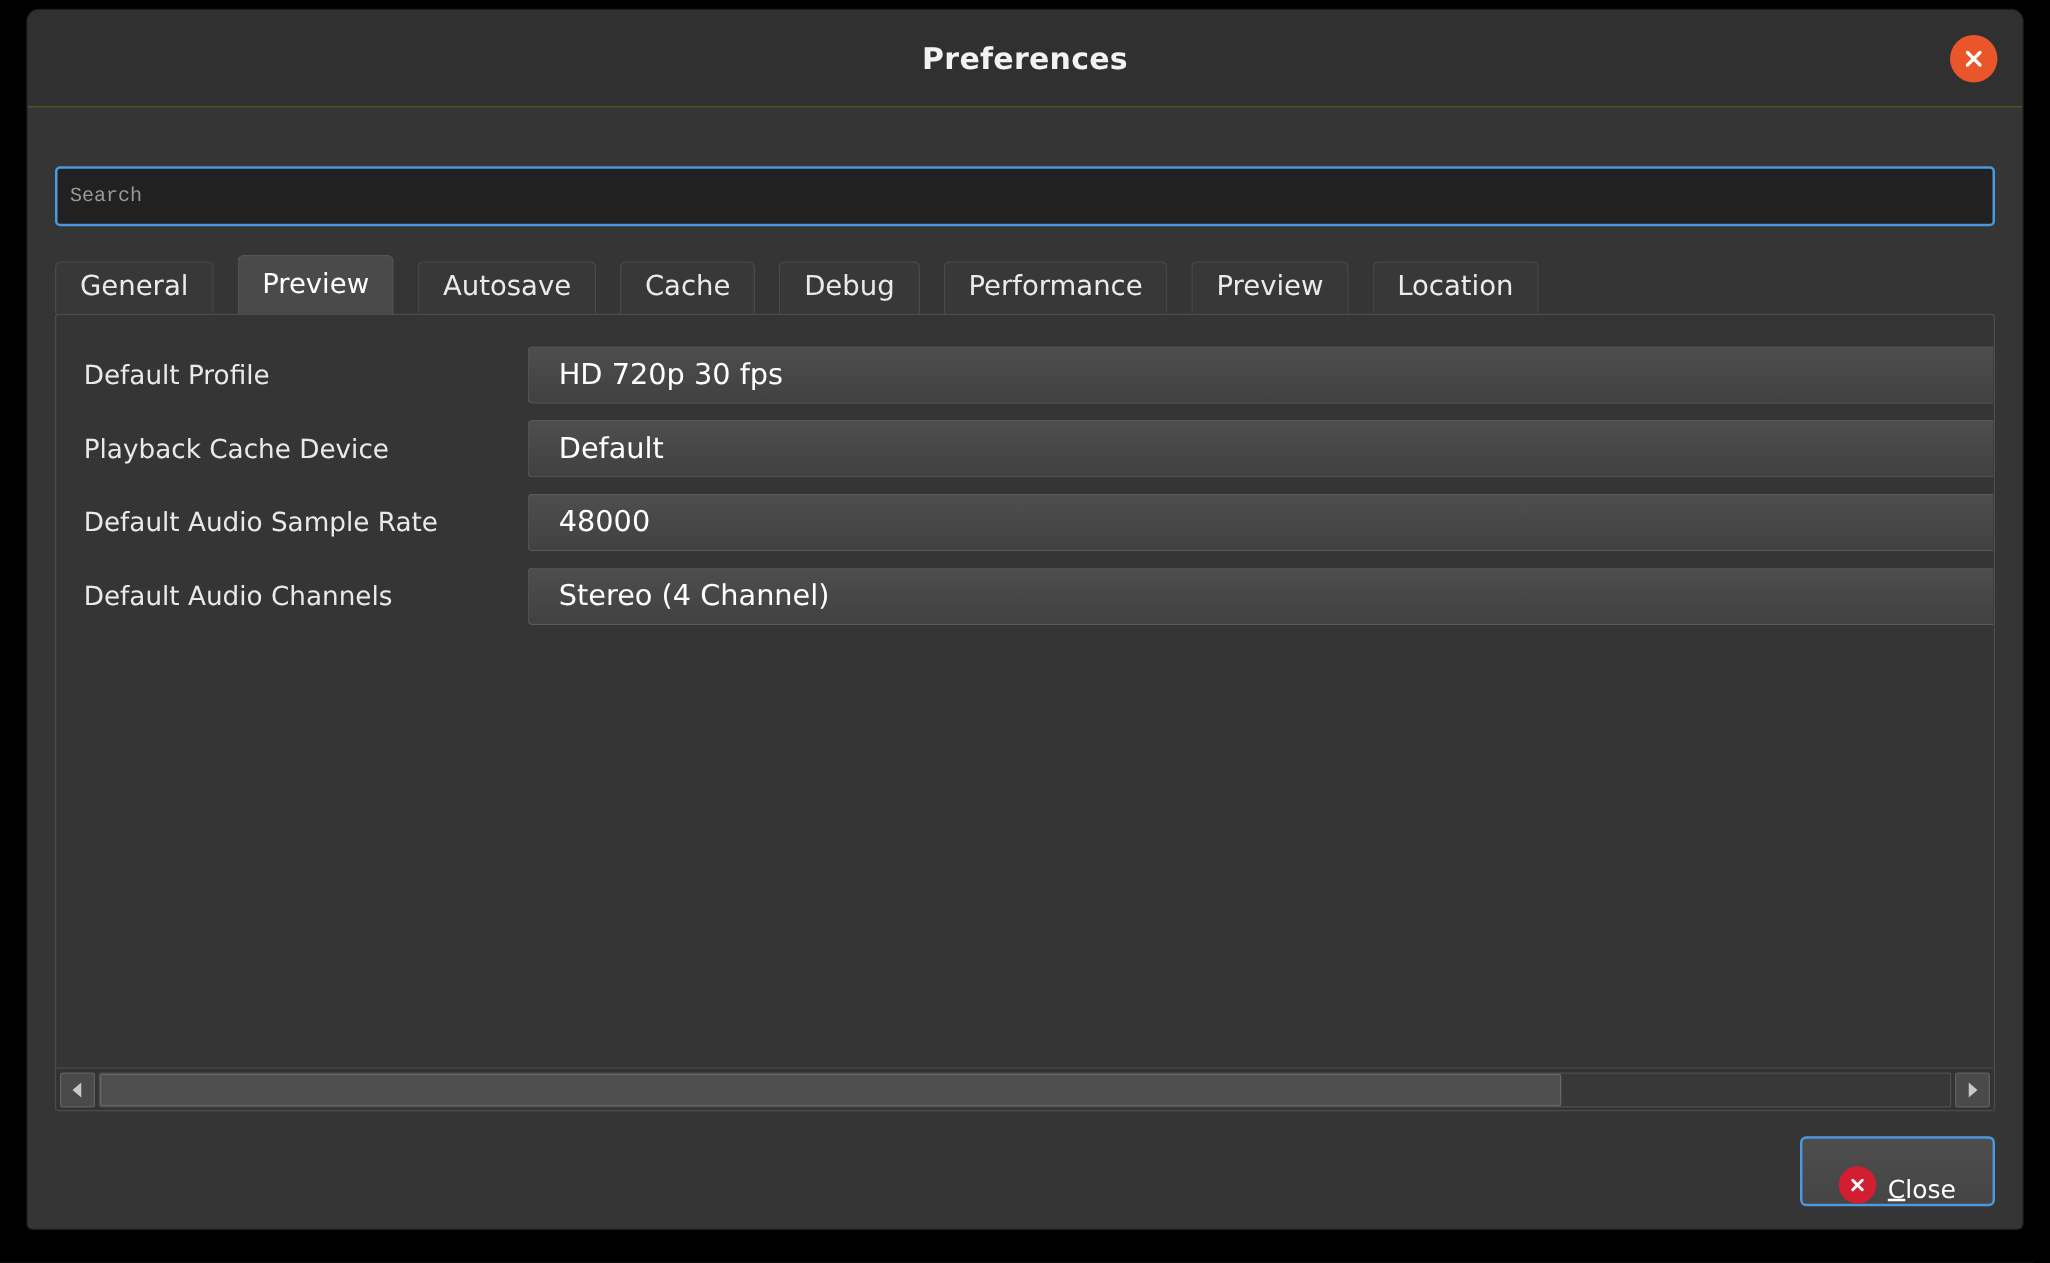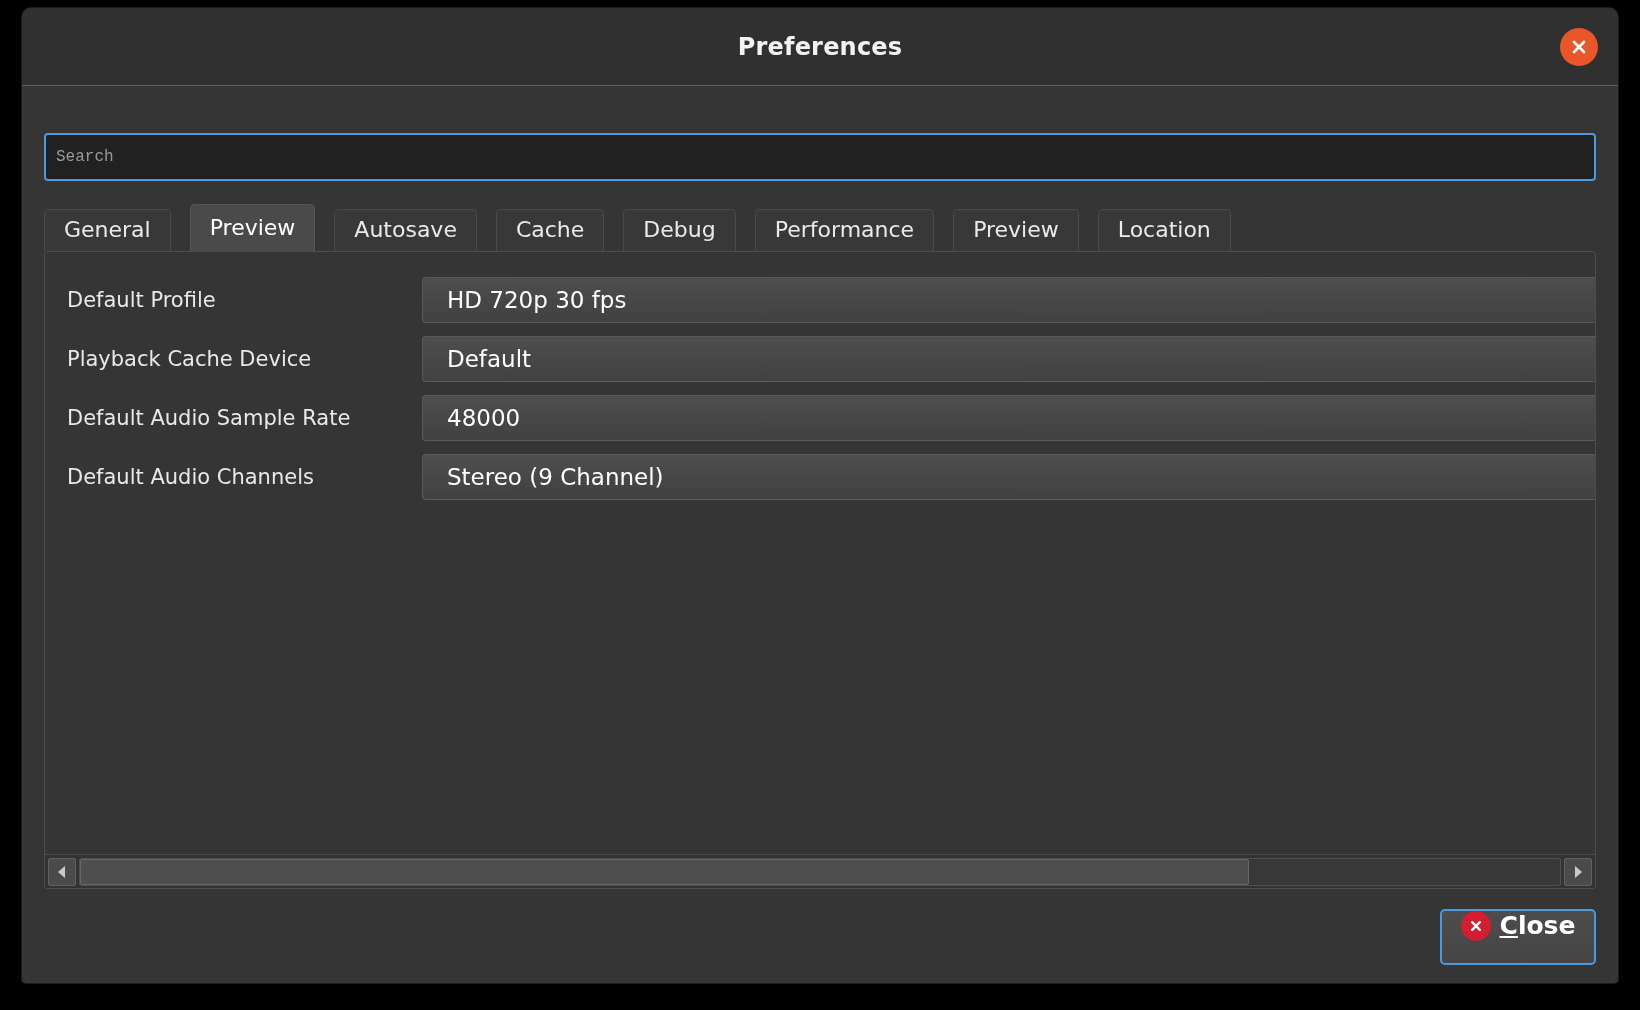--- a/index.html
+++ b/index.html
@@ -220,34 +220,33 @@
   
   .footer {
     flex: 0 0 auto;
     padding-top: 20px;
     display: flex;
     justify-content: flex-end;
     align-items: center;
   }
   .close-button {
     display: flex;
-    align-items: flex-start;
+    align-items: flex-end;
     justify-content: center;
     gap: 9px;
     min-width: 156px;
     height: 56px;
     padding: 0 18px;
     background: linear-gradient(180deg, #4d4d4d 0%, #454545 100%);
     border: 2px solid #4b9ae0;
     border-radius: 5px;
     color: #ffffff;
     font-family: "DejaVu Sans", sans-serif;
-    font-size: 25px;
-    cursor: pointer;
-    font-weight: bold;
+    font-size: 20px;
+    cursor: pointer;
   }
   .close-icon-circle {
     width: 30px;
     height: 30px;
     border-radius: 50%;
     background: #d21e30;
     display: flex;
     align-items: center;
     justify-content: center;
     flex: 0 0 30px;
@@ -297,21 +296,21 @@
           <div class="form-value">Default</div>
         </div>
 
         <div class="form-row">
           <div class="form-label">Default Audio Sample Rate</div>
           <div class="form-value">48000</div>
         </div>
 
         <div class="form-row">
           <div class="form-label">Default Audio Channels</div>
-          <div class="form-value">Stereo (9 Channel)</div>
+          <div class="form-value">Stereo (4 Channel)</div>
         </div>
 
       </div>
 
       <div class="hscroll">
         <div class="sb-btn">
           <svg width="12" height="14" viewBox="0 0 12 14" aria-hidden="true">
             <path d="M9 1 L2 7 L9 13 Z" fill="#c9c9c9"></path>
           </svg>
         </div>

